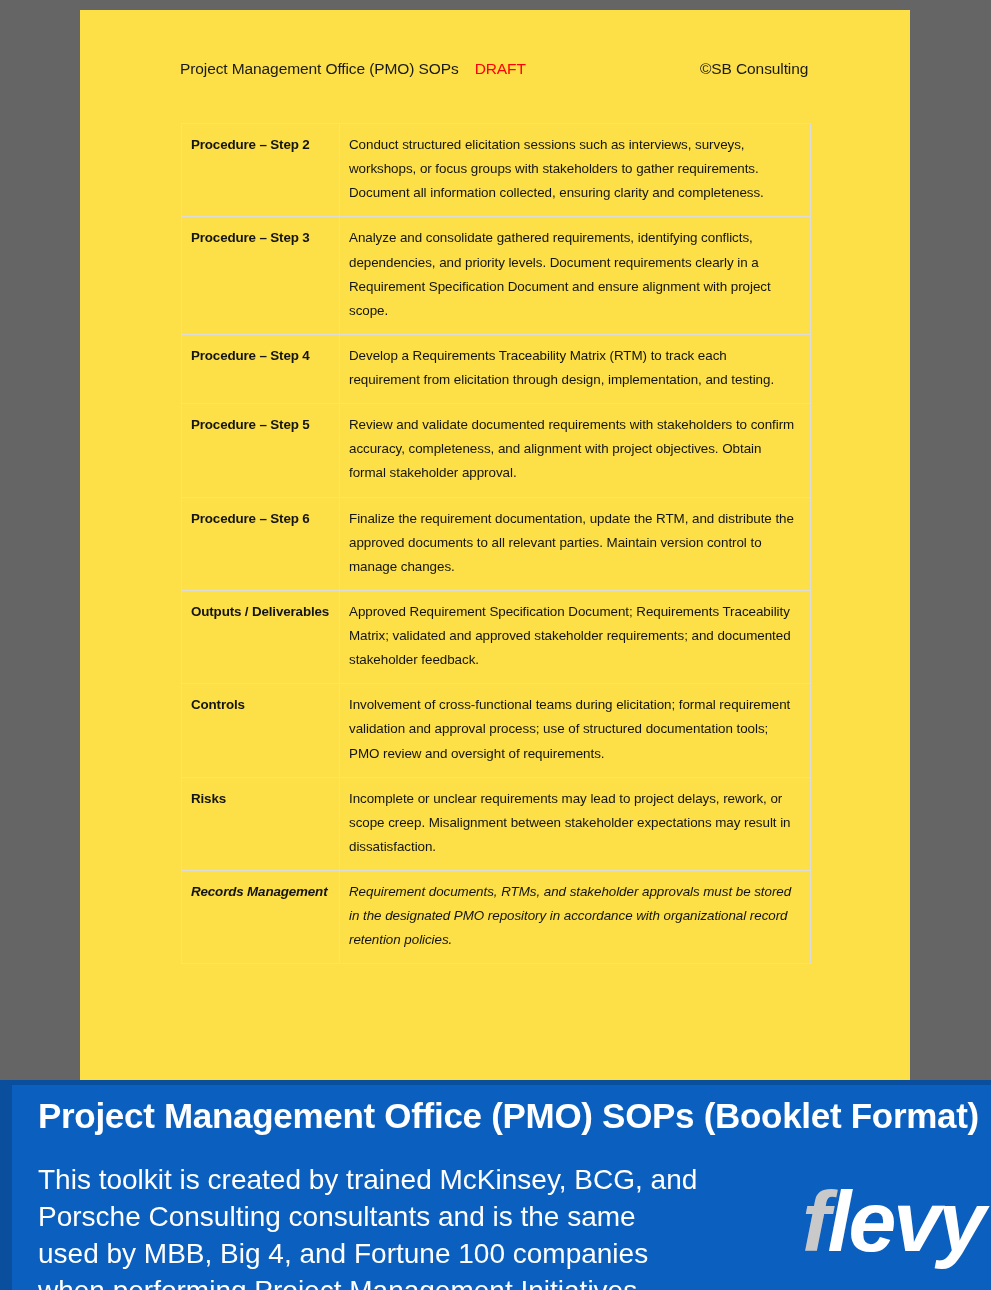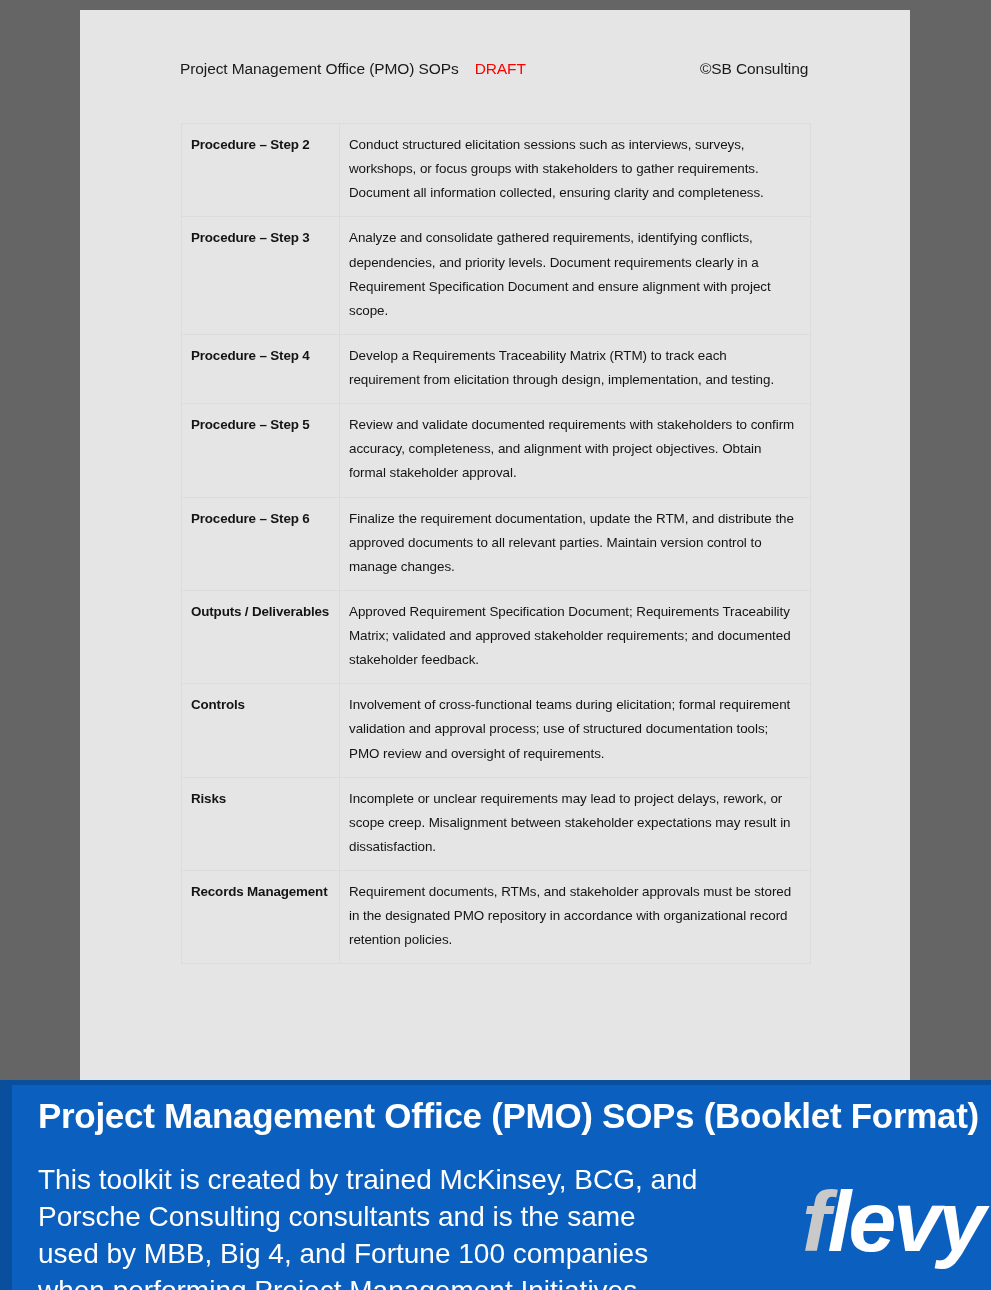--- a/index.html
+++ b/index.html
@@ -21,21 +21,21 @@
     overflow: hidden;
   }
 
   
   #page {
     position: absolute;
     left: 80px;
     top: 10px;
     width: 830px;
     height: 1070px;
-    background: #e5e5e5;
+    background: #fde047;
   }
 
   
   .doc-header {
     position: absolute;
     left: 100px;
     top: 50px;
     width: 640px;
     height: 22px;
     font-size: 15.5px;
@@ -78,21 +78,21 @@
   }
   .sop-table td.label {
     width: 158px;
     font-weight: bold;
     letter-spacing: -0.15px;
   }
   .sop-table td.body {
     width: 471px;
     letter-spacing: -0.05px;
   }
-  .cell-pad-extra { padding-bottom: 22px; }
+  .cell-pad-extra { padding-bottom: 22px; font-style: italic; }
 
   
   #banner {
     position: absolute;
     left: 0;
     top: 1080px;
     width: 991px;
     height: 210px;
     background: #0b60bf;
     overflow: hidden;

